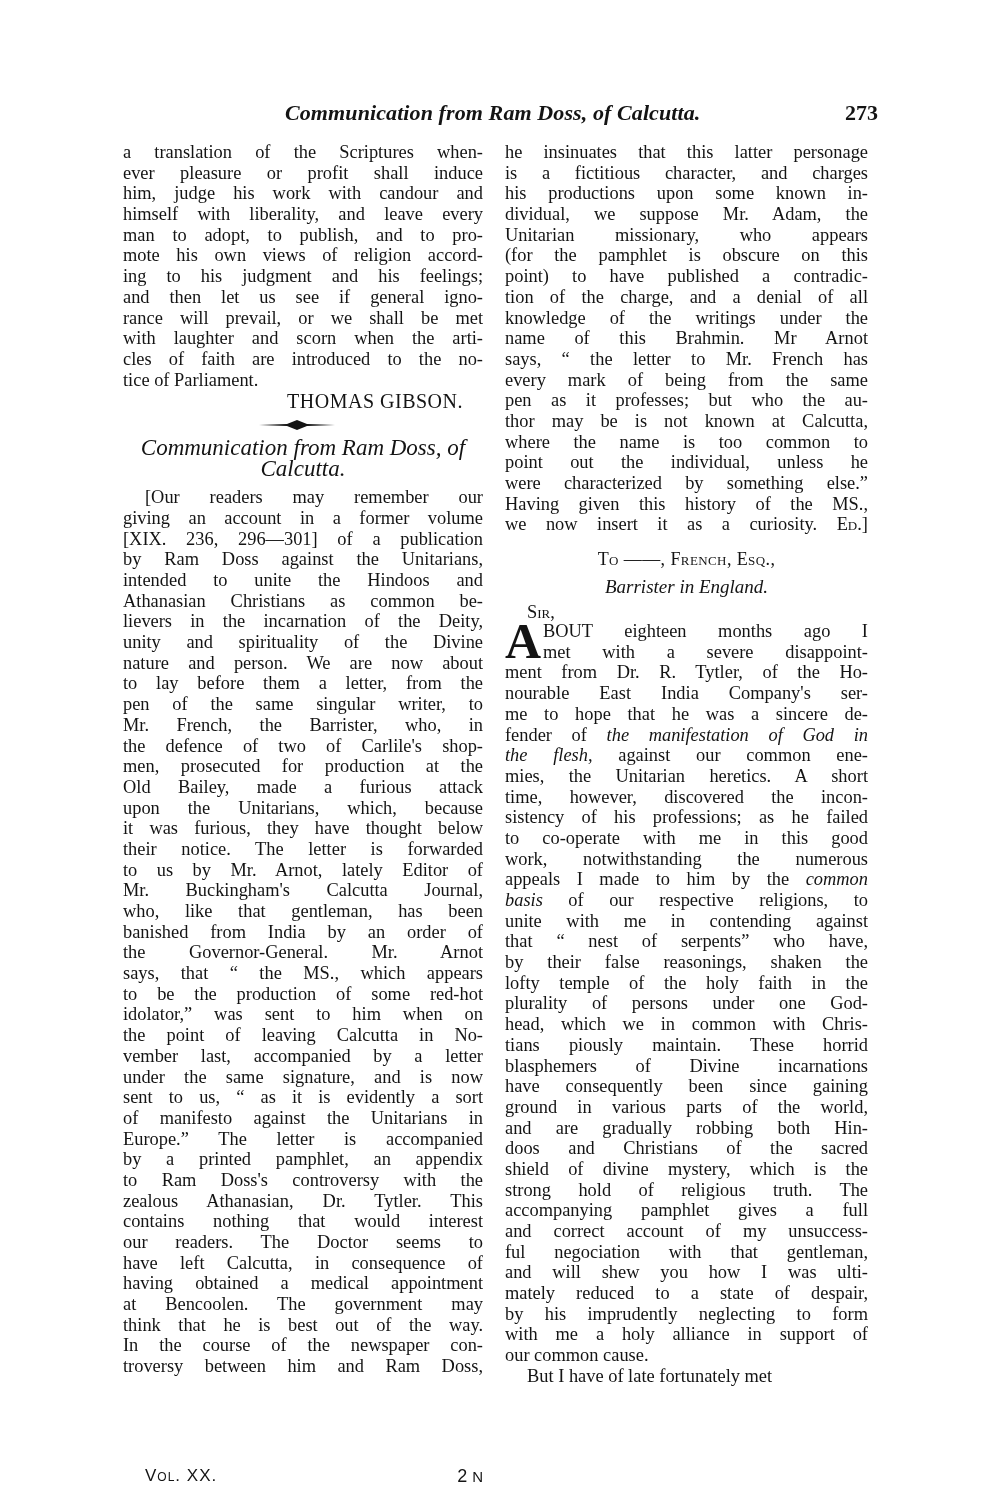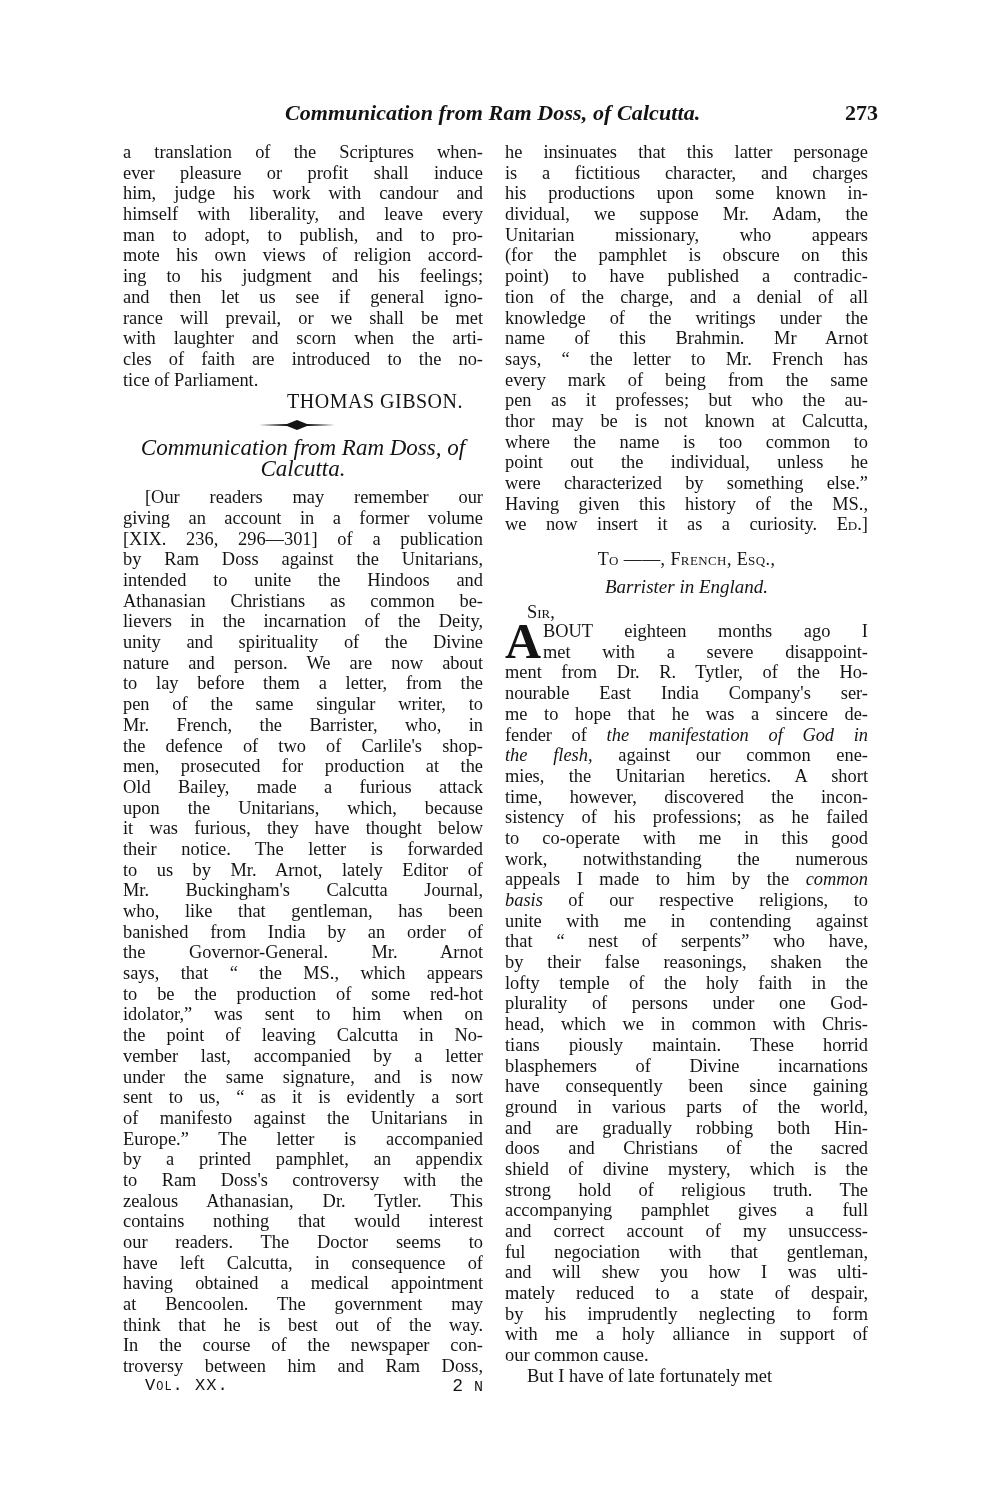--- a/index.html
+++ b/index.html
@@ -19,21 +19,21 @@
   .divider svg { position: absolute; left: 136px; top: 4px; }
   .heading { display: block; text-align: center; font-style: italic; font-size: 23px; line-height: 21px; }
   .heading-gap { display: block; height: 8px; }
   .to-line { display: block; text-align: center; font-size: 18px; letter-spacing: 0.4px; line-height: 24px; margin-top: 12px; }
   .sc { font-variant: small-caps; }
   .barrister { display: block; text-align: center; font-style: italic; font-size: 19px; line-height: 24px; margin-top: 4px; }
   .sir { display: block; padding-left: 22px; font-variant: small-caps; line-height: 18px; margin-top: 4px; }
   .dropcap-block { position: relative; }
   .dropcap { position: absolute; left: 0; top: -2px; font-size: 50px; line-height: 44px; font-weight: bold; font-family: "Liberation Serif", serif; }
   .dc-line { padding-left: 38px; }
-  .footer { position: absolute; top: 1376px; left: 123px; width: 360px; height: 22px; font-family: Liberation Mono, monospace; }
+  .footer { position: absolute; top: 1466px; left: 123px; width: 360px; height: 22px; font-family: Liberation Sans, sans-serif; }
   .vol { position: absolute; left: 22px; top: 0; font-variant: small-caps; font-size: 17px; letter-spacing: 1px; }
   .sheet { position: absolute; right: 0; top: 0; font-size: 18px; }
   .sheet .sc { font-size: 15px; }
   em { }
 </style>
 </head>
 <body>
 
 <div class="page">
 

